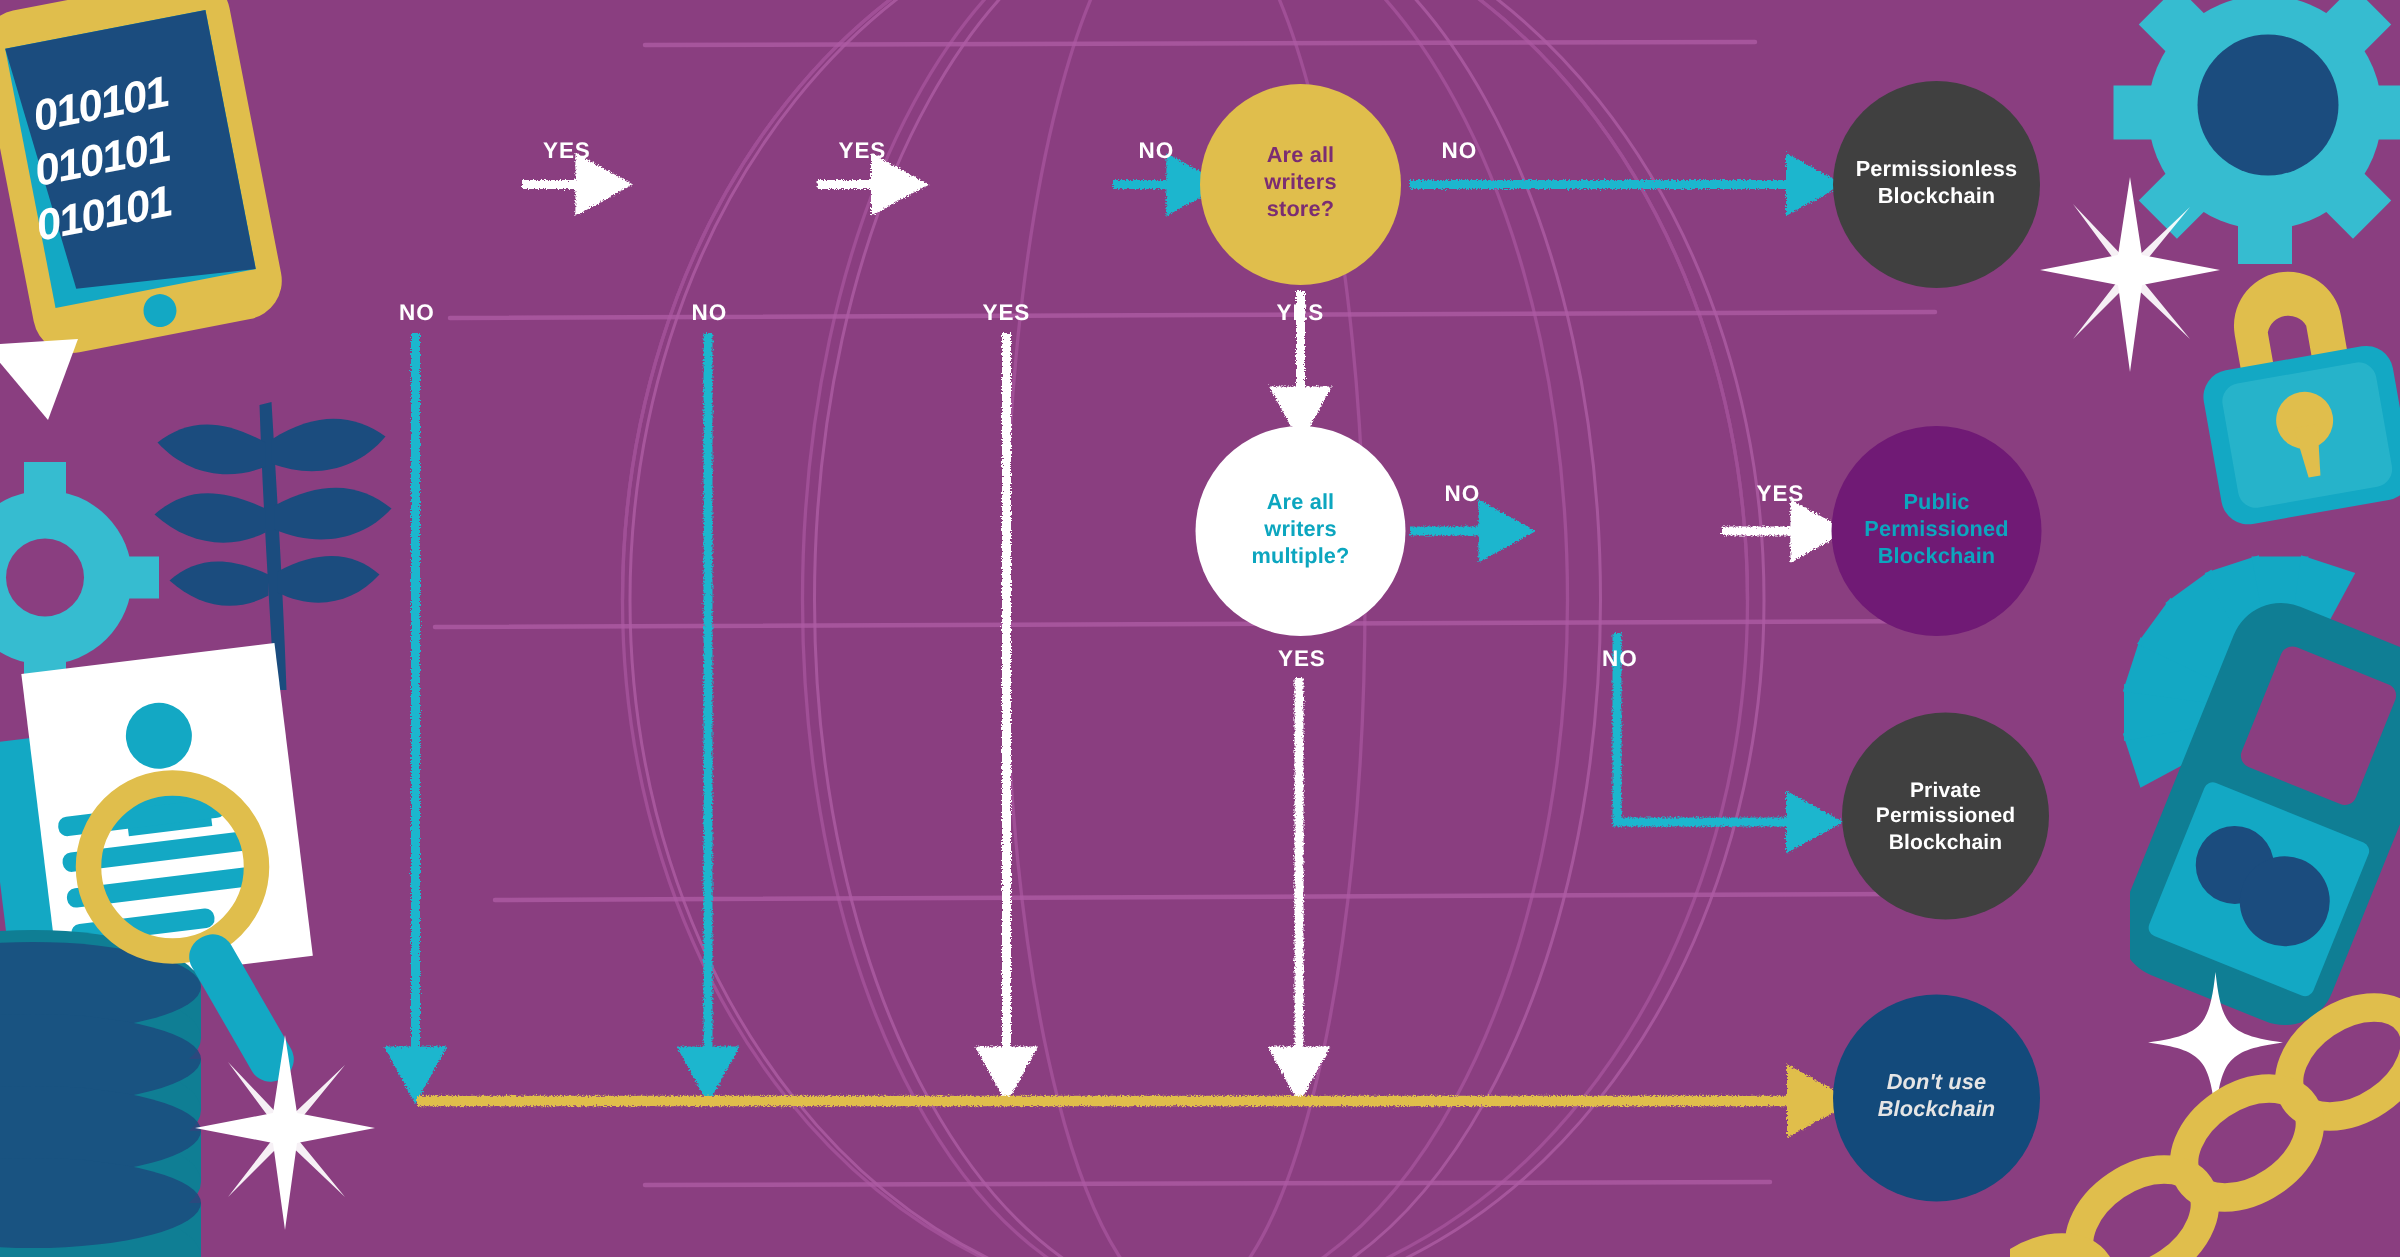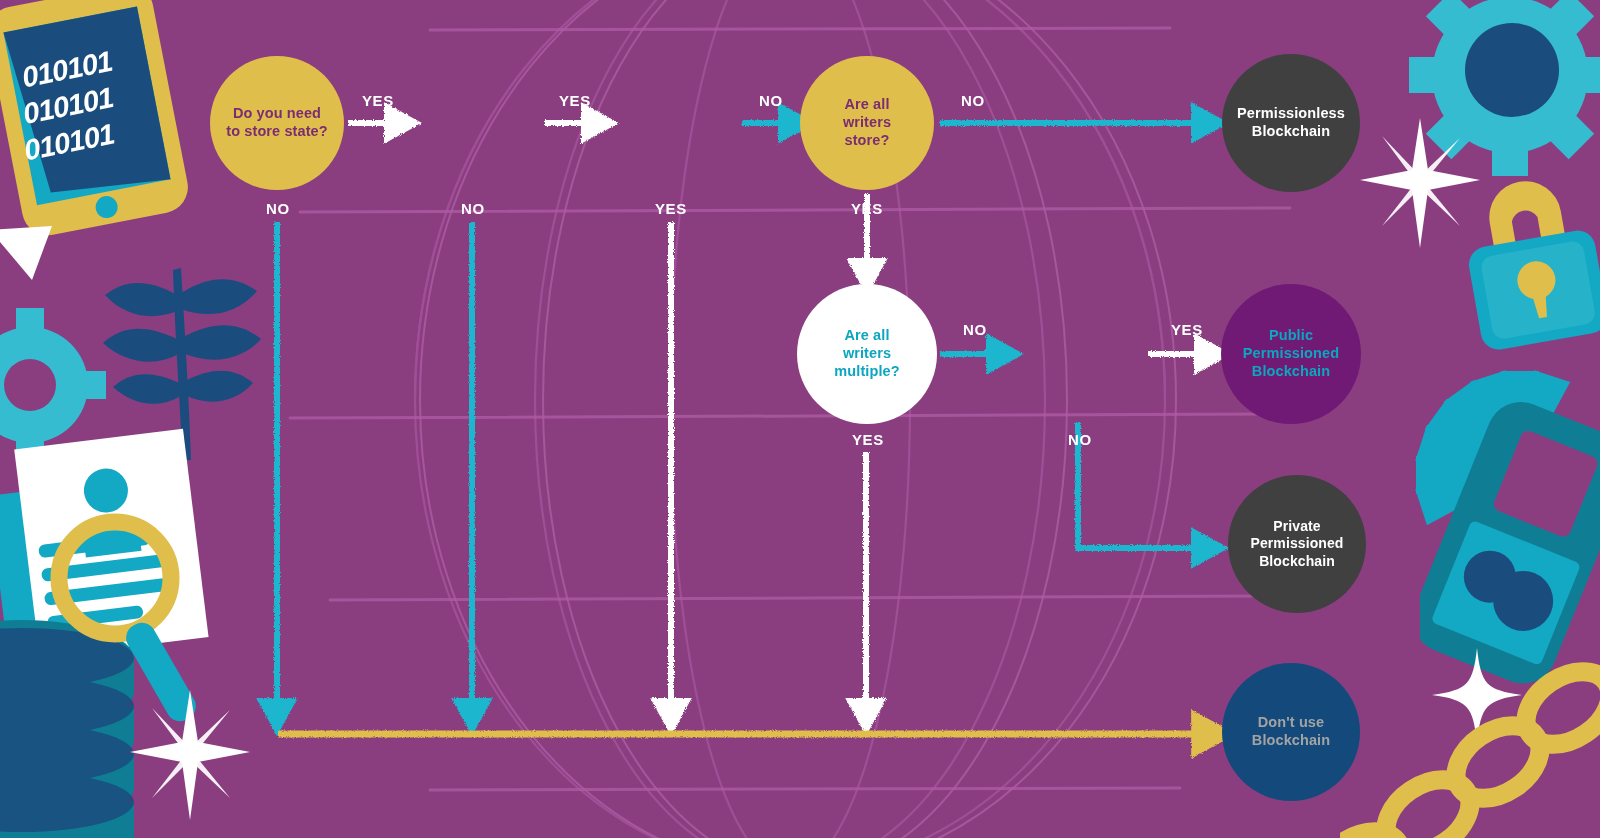--- a/index.html
+++ b/index.html
@@ -39,21 +39,21 @@
     letter-spacing: .1px;
     padding: 6px;
   }
   .node span { display: block; width: 100%; }
 
   .node.q-gold   { background: #E0BE4C; color: #7B2D72; }
   .node.q-white  { background: #FFFFFF; color: #0CA6BF; }
   .node.q-teal   { background: #0CA6BF; color: #FFFFFF; }
   .node.r-teal   { background: #404040; color: #FFFFFF; }
   .node.r-white  { background: #701a75; color: #0CA6BF; }
-  .node.r-navy   { background: #134A7B; color: #a3a3a3; }
+  .node.r-navy   { background: #134A7B; color: #e5e5e5; font-style: italic; }
 
   
   .node::after{
     content:"";
     position:absolute; inset:-3px;
     border-radius:50%;
     border:3px solid currentColor;
     opacity:0;
   }
 
@@ -342,26 +342,20 @@
   <div class="elabel no" style="left:961px; top:92px;">NO</div>
   <div class="elabel no" style="left:266px; top:200px;">NO</div>
   <div class="elabel no" style="left:461px; top:200px;">NO</div>
   <div class="elabel yes" style="left:655px; top:200px;">YES</div>
   <div class="elabel yes" style="left:851px; top:200px;">YES</div>
   <div class="elabel no" style="left:963px; top:321px;">NO</div>
   <div class="elabel yes" style="left:1171px; top:321px;">YES</div>
   <div class="elabel yes" style="left:852px; top:431px;">YES</div>
   <div class="elabel no" style="left:1068px; top:431px;">NO</div>
 
-  <div class="node q-gold" style="left:210px; top:56px; width:134px; height:134px; font-size:14.5px;">
-    <span>
-      <span>Do you need</span>
-      <span>to store state?</span>
-    </span>
-  </div>
 
 
 
   <div class="node q-gold" style="left:800px; top:56px; width:134px; height:134px; font-size:14.5px;">
     <span>
       <span>Are all</span>
       <span>writers</span>
       <span>store?</span>
     </span>
   </div>

